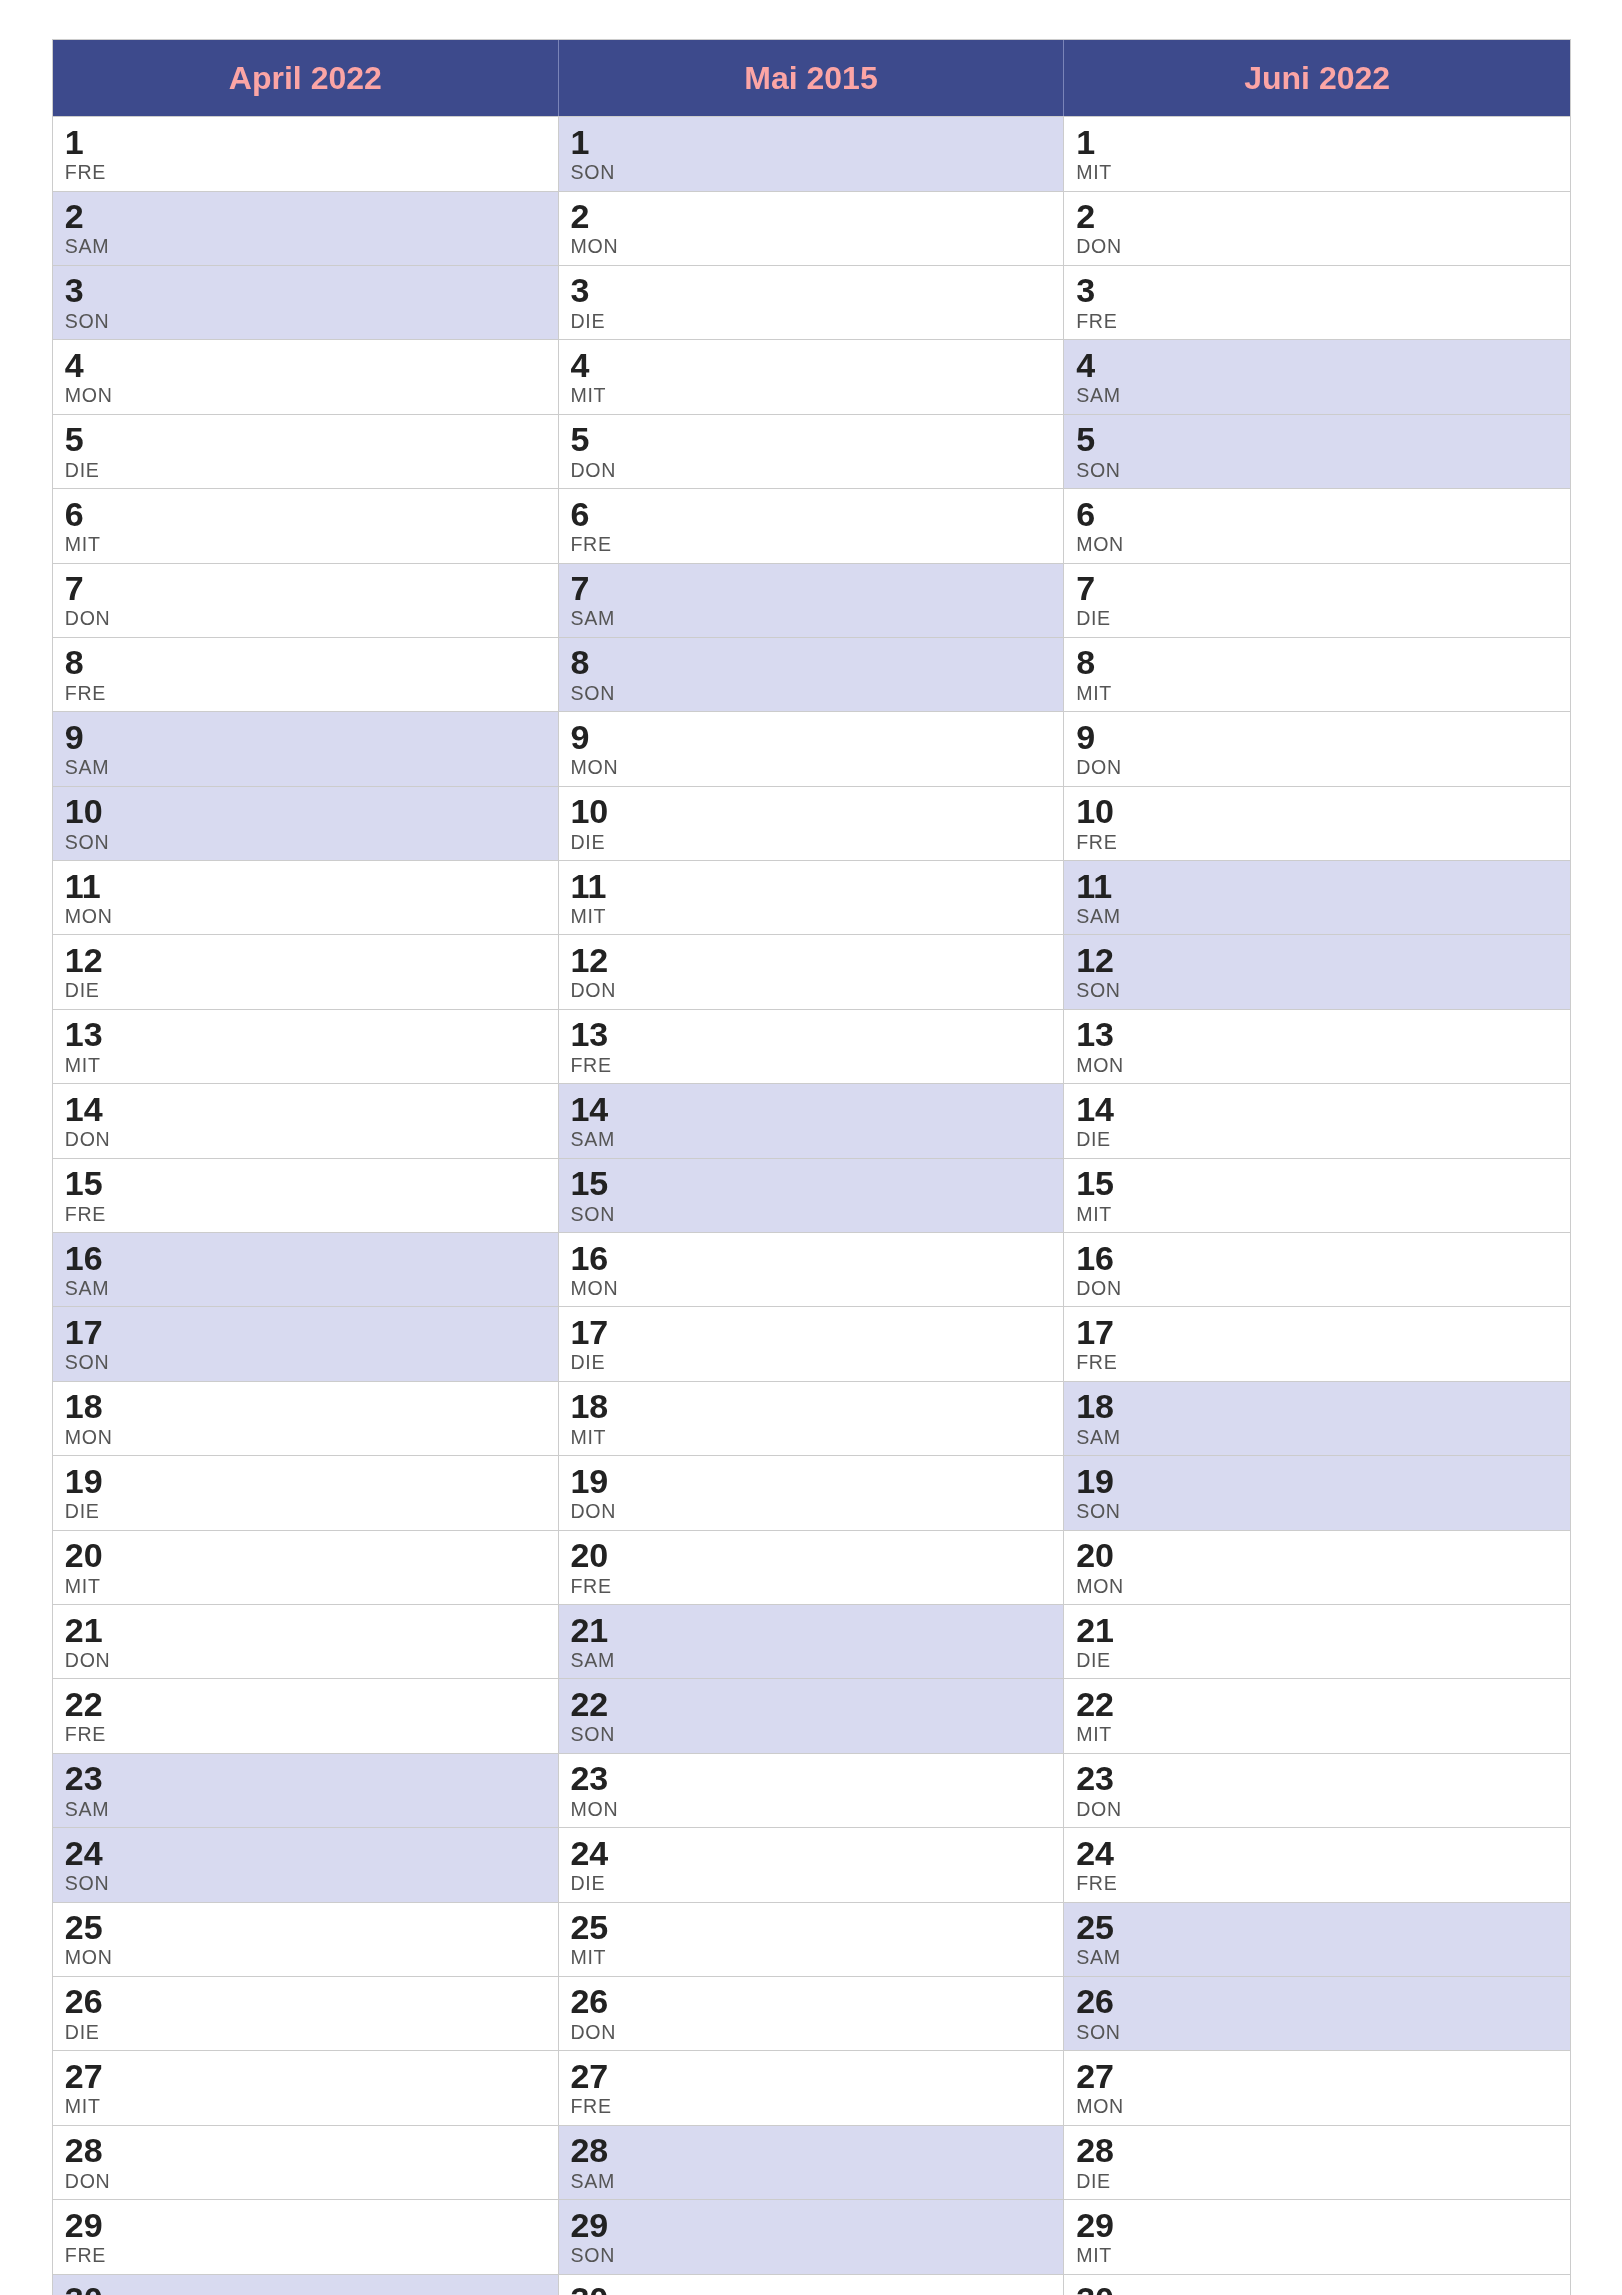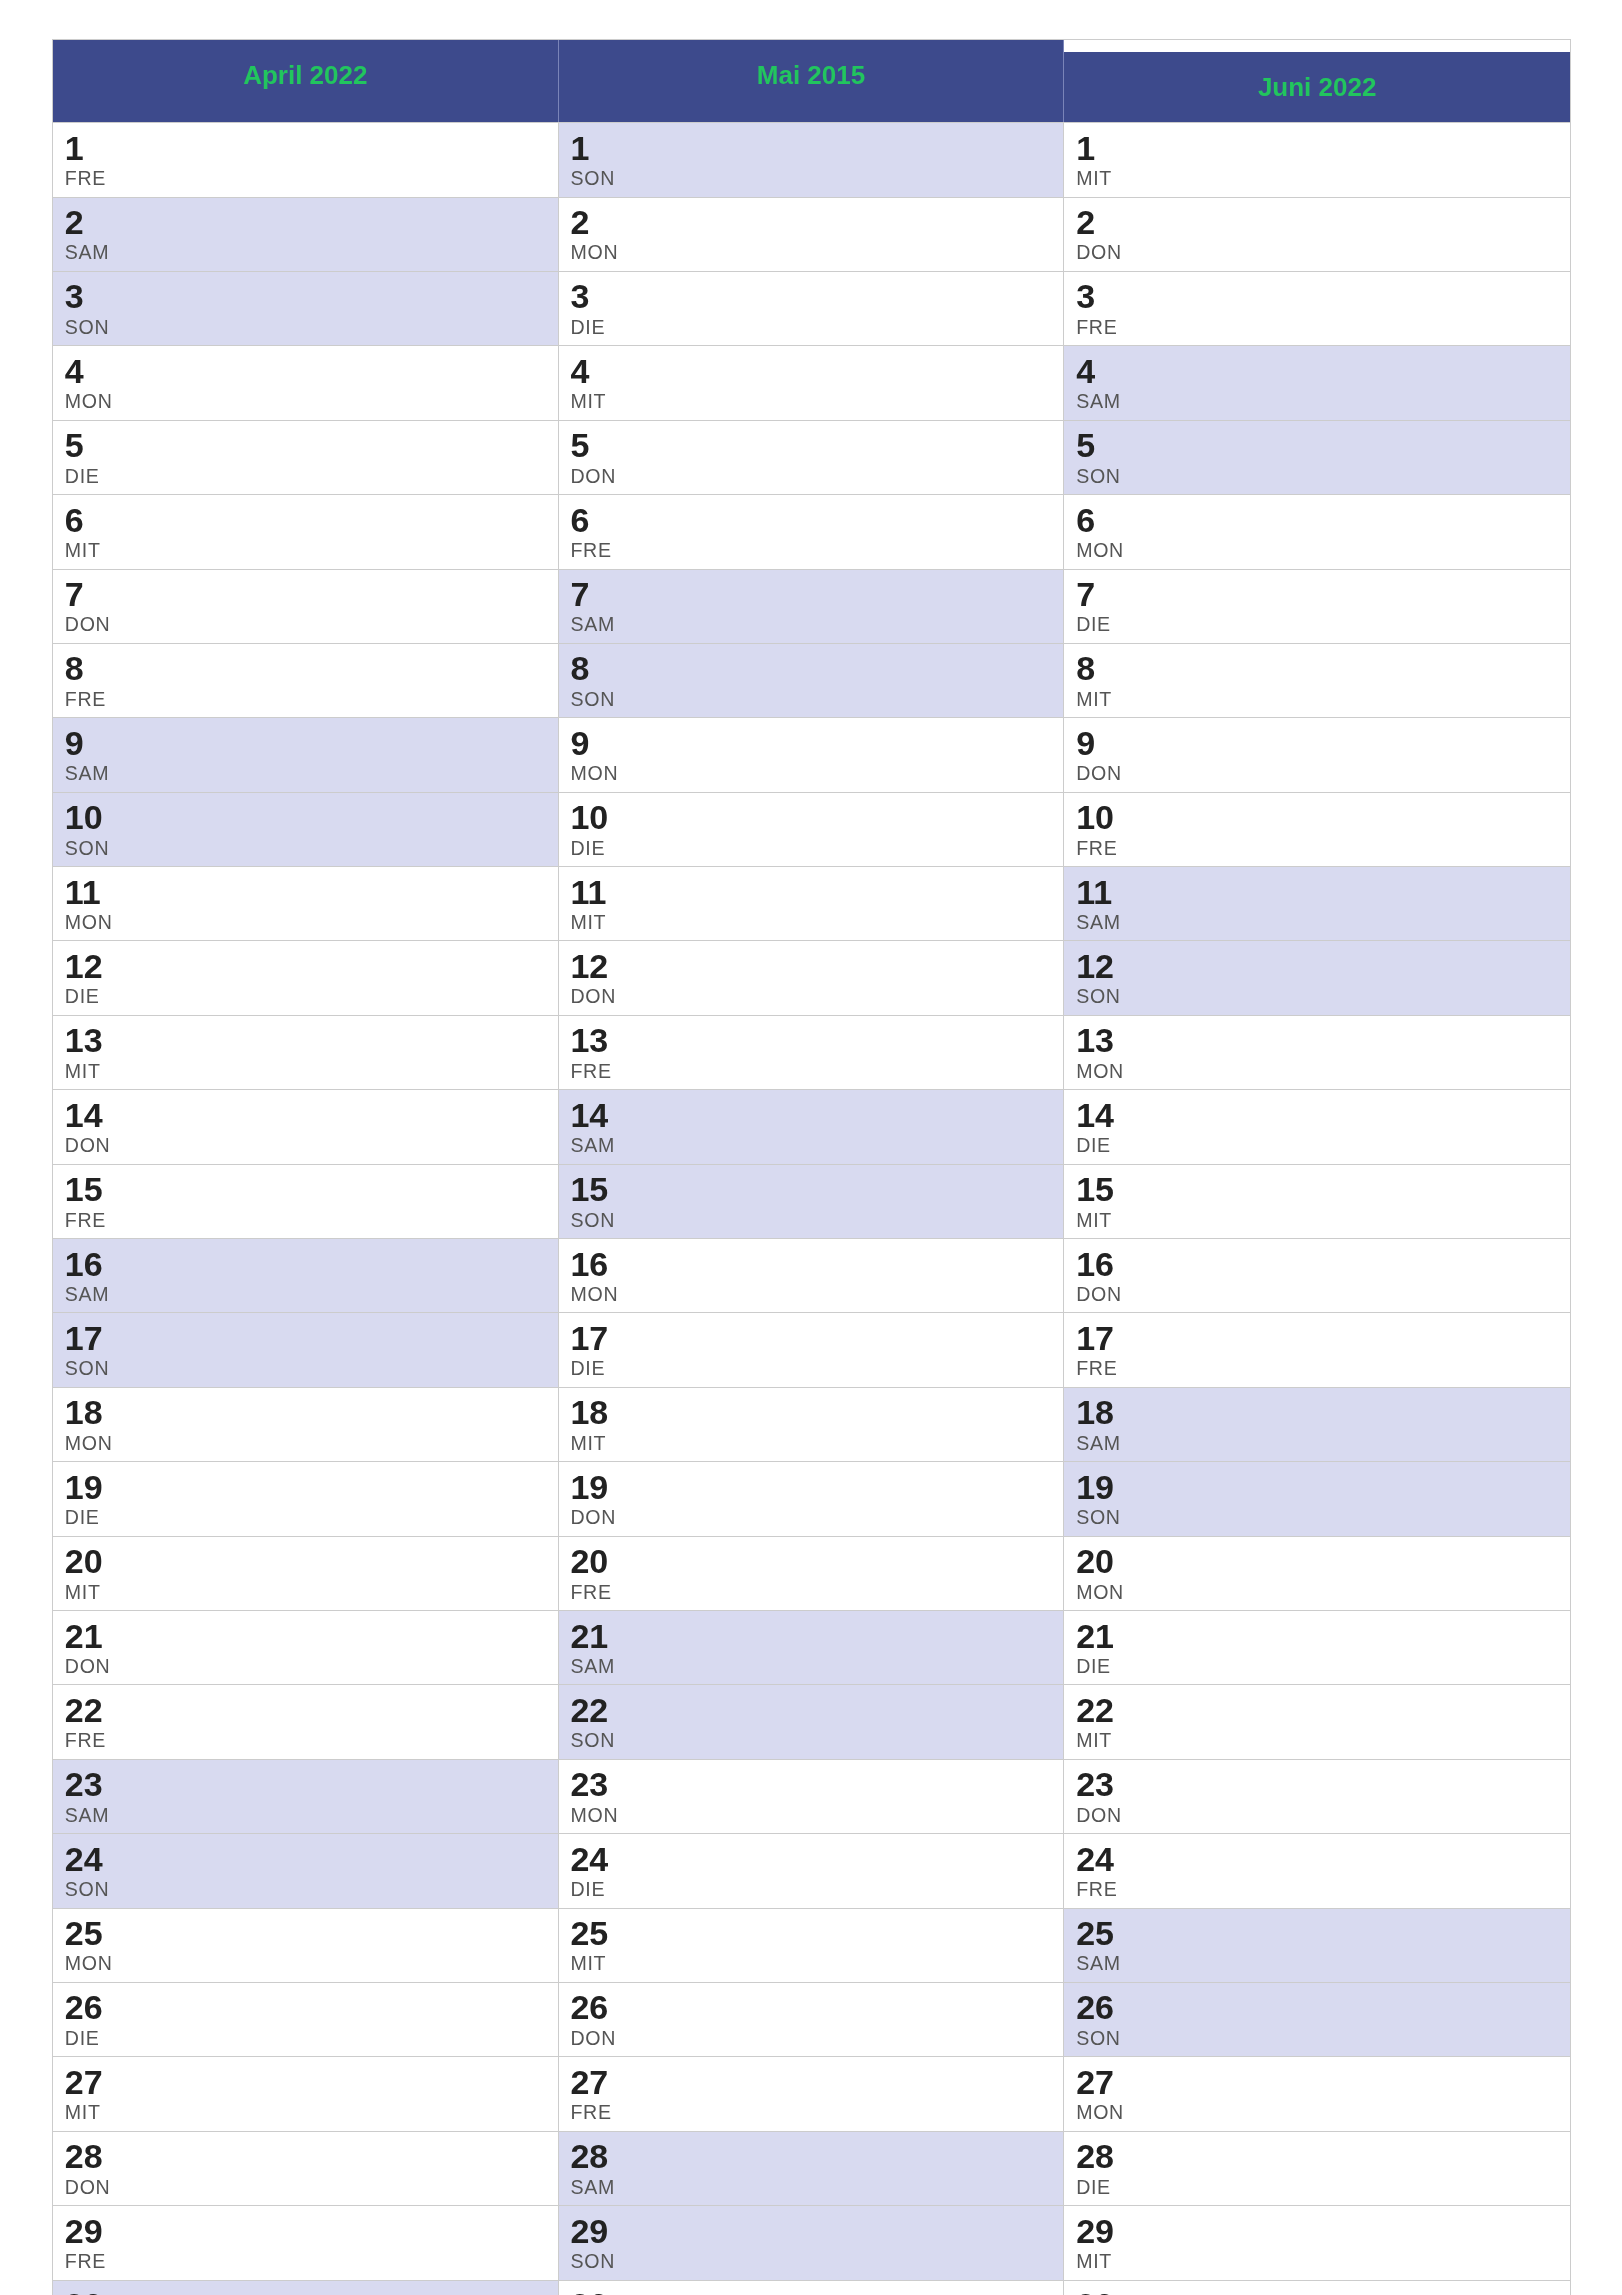--- a/index.html
+++ b/index.html
@@ -16,30 +16,29 @@
       border: 0.7px solid #ccc;
     }
 
     .header-row {
       display: grid;
       grid-template-columns: 1fr 1fr 1fr;
     }
 
     .month-header {
       background: #3d4a8c;
-      color: #22c55e;
+      color: #fca5a5;
       text-align: center;
-      font-size: 26px;
+      font-size: 32px;
       font-weight: bold;
       padding: 19.6px 13px;
       border-right: 0.7px solid #7a84b8;
     }
     .month-header:last-child {
       border-right: none;
-      margin-top: 12px;
     }
 
     .days-grid {
       display: grid;
       grid-template-columns: 1fr 1fr 1fr;
     }
 
     .day-cell {
       border-top: 0.7px solid #ccc;
       border-right: 0.7px solid #ccc;

